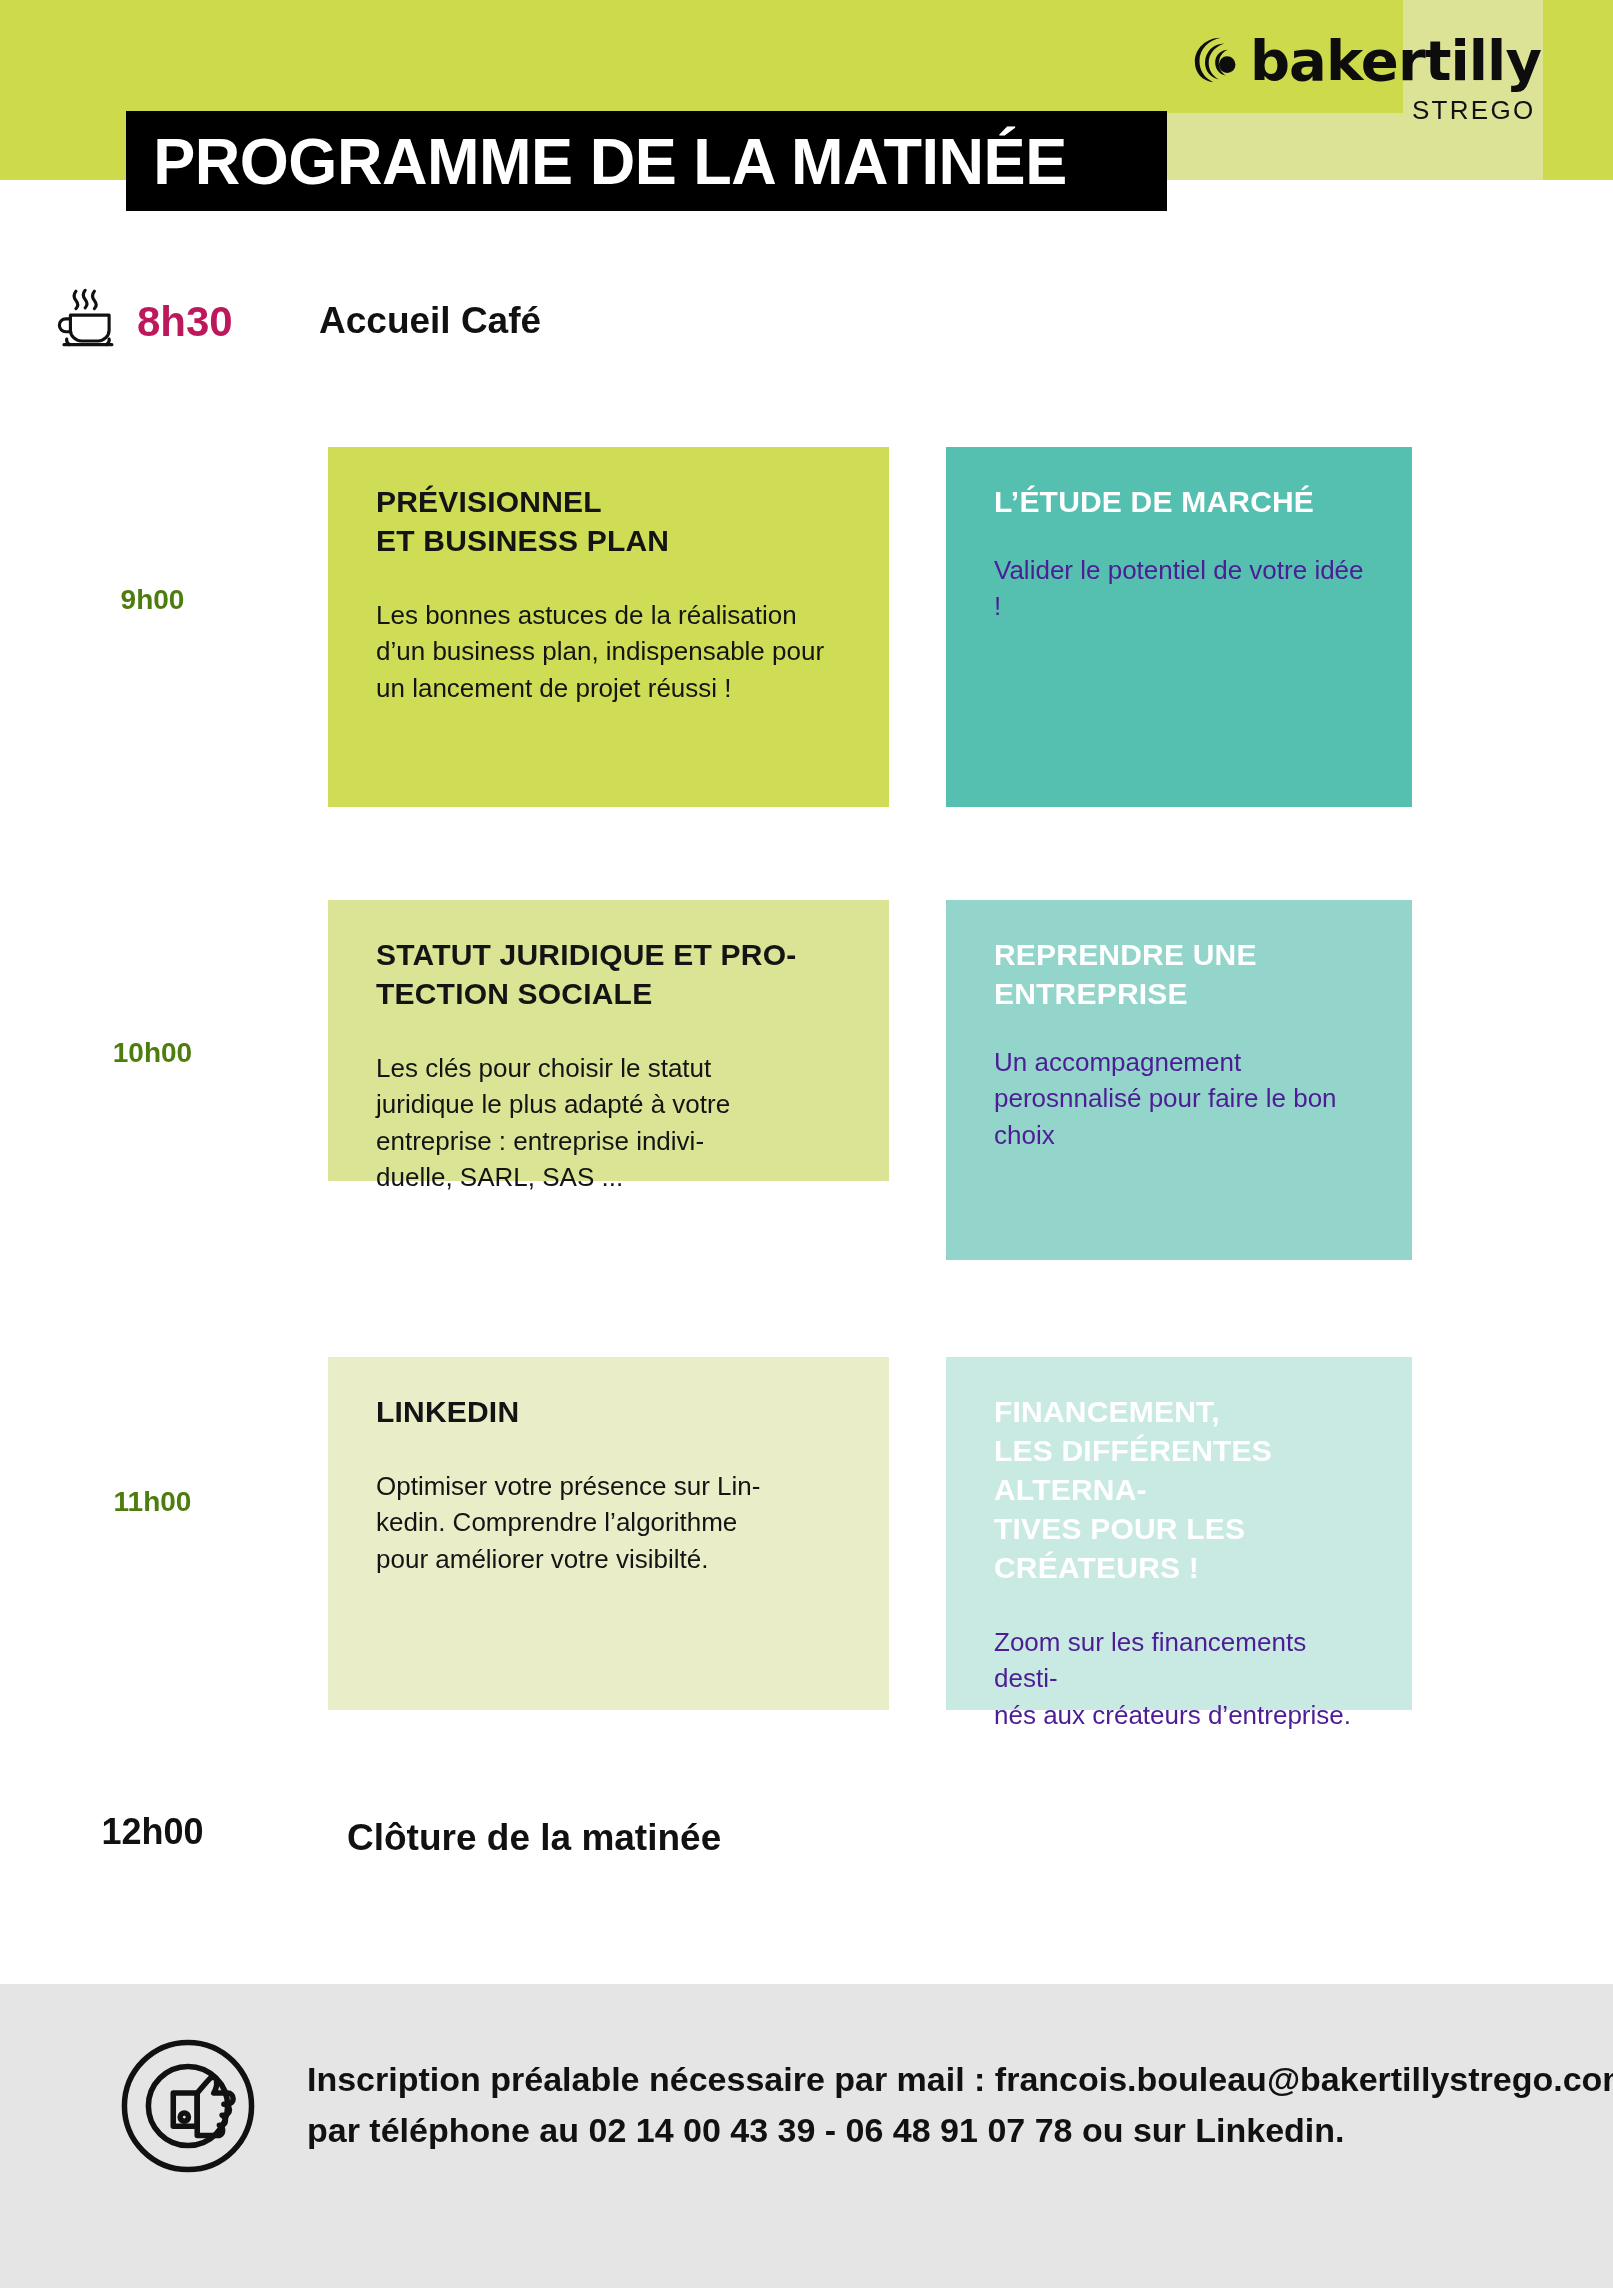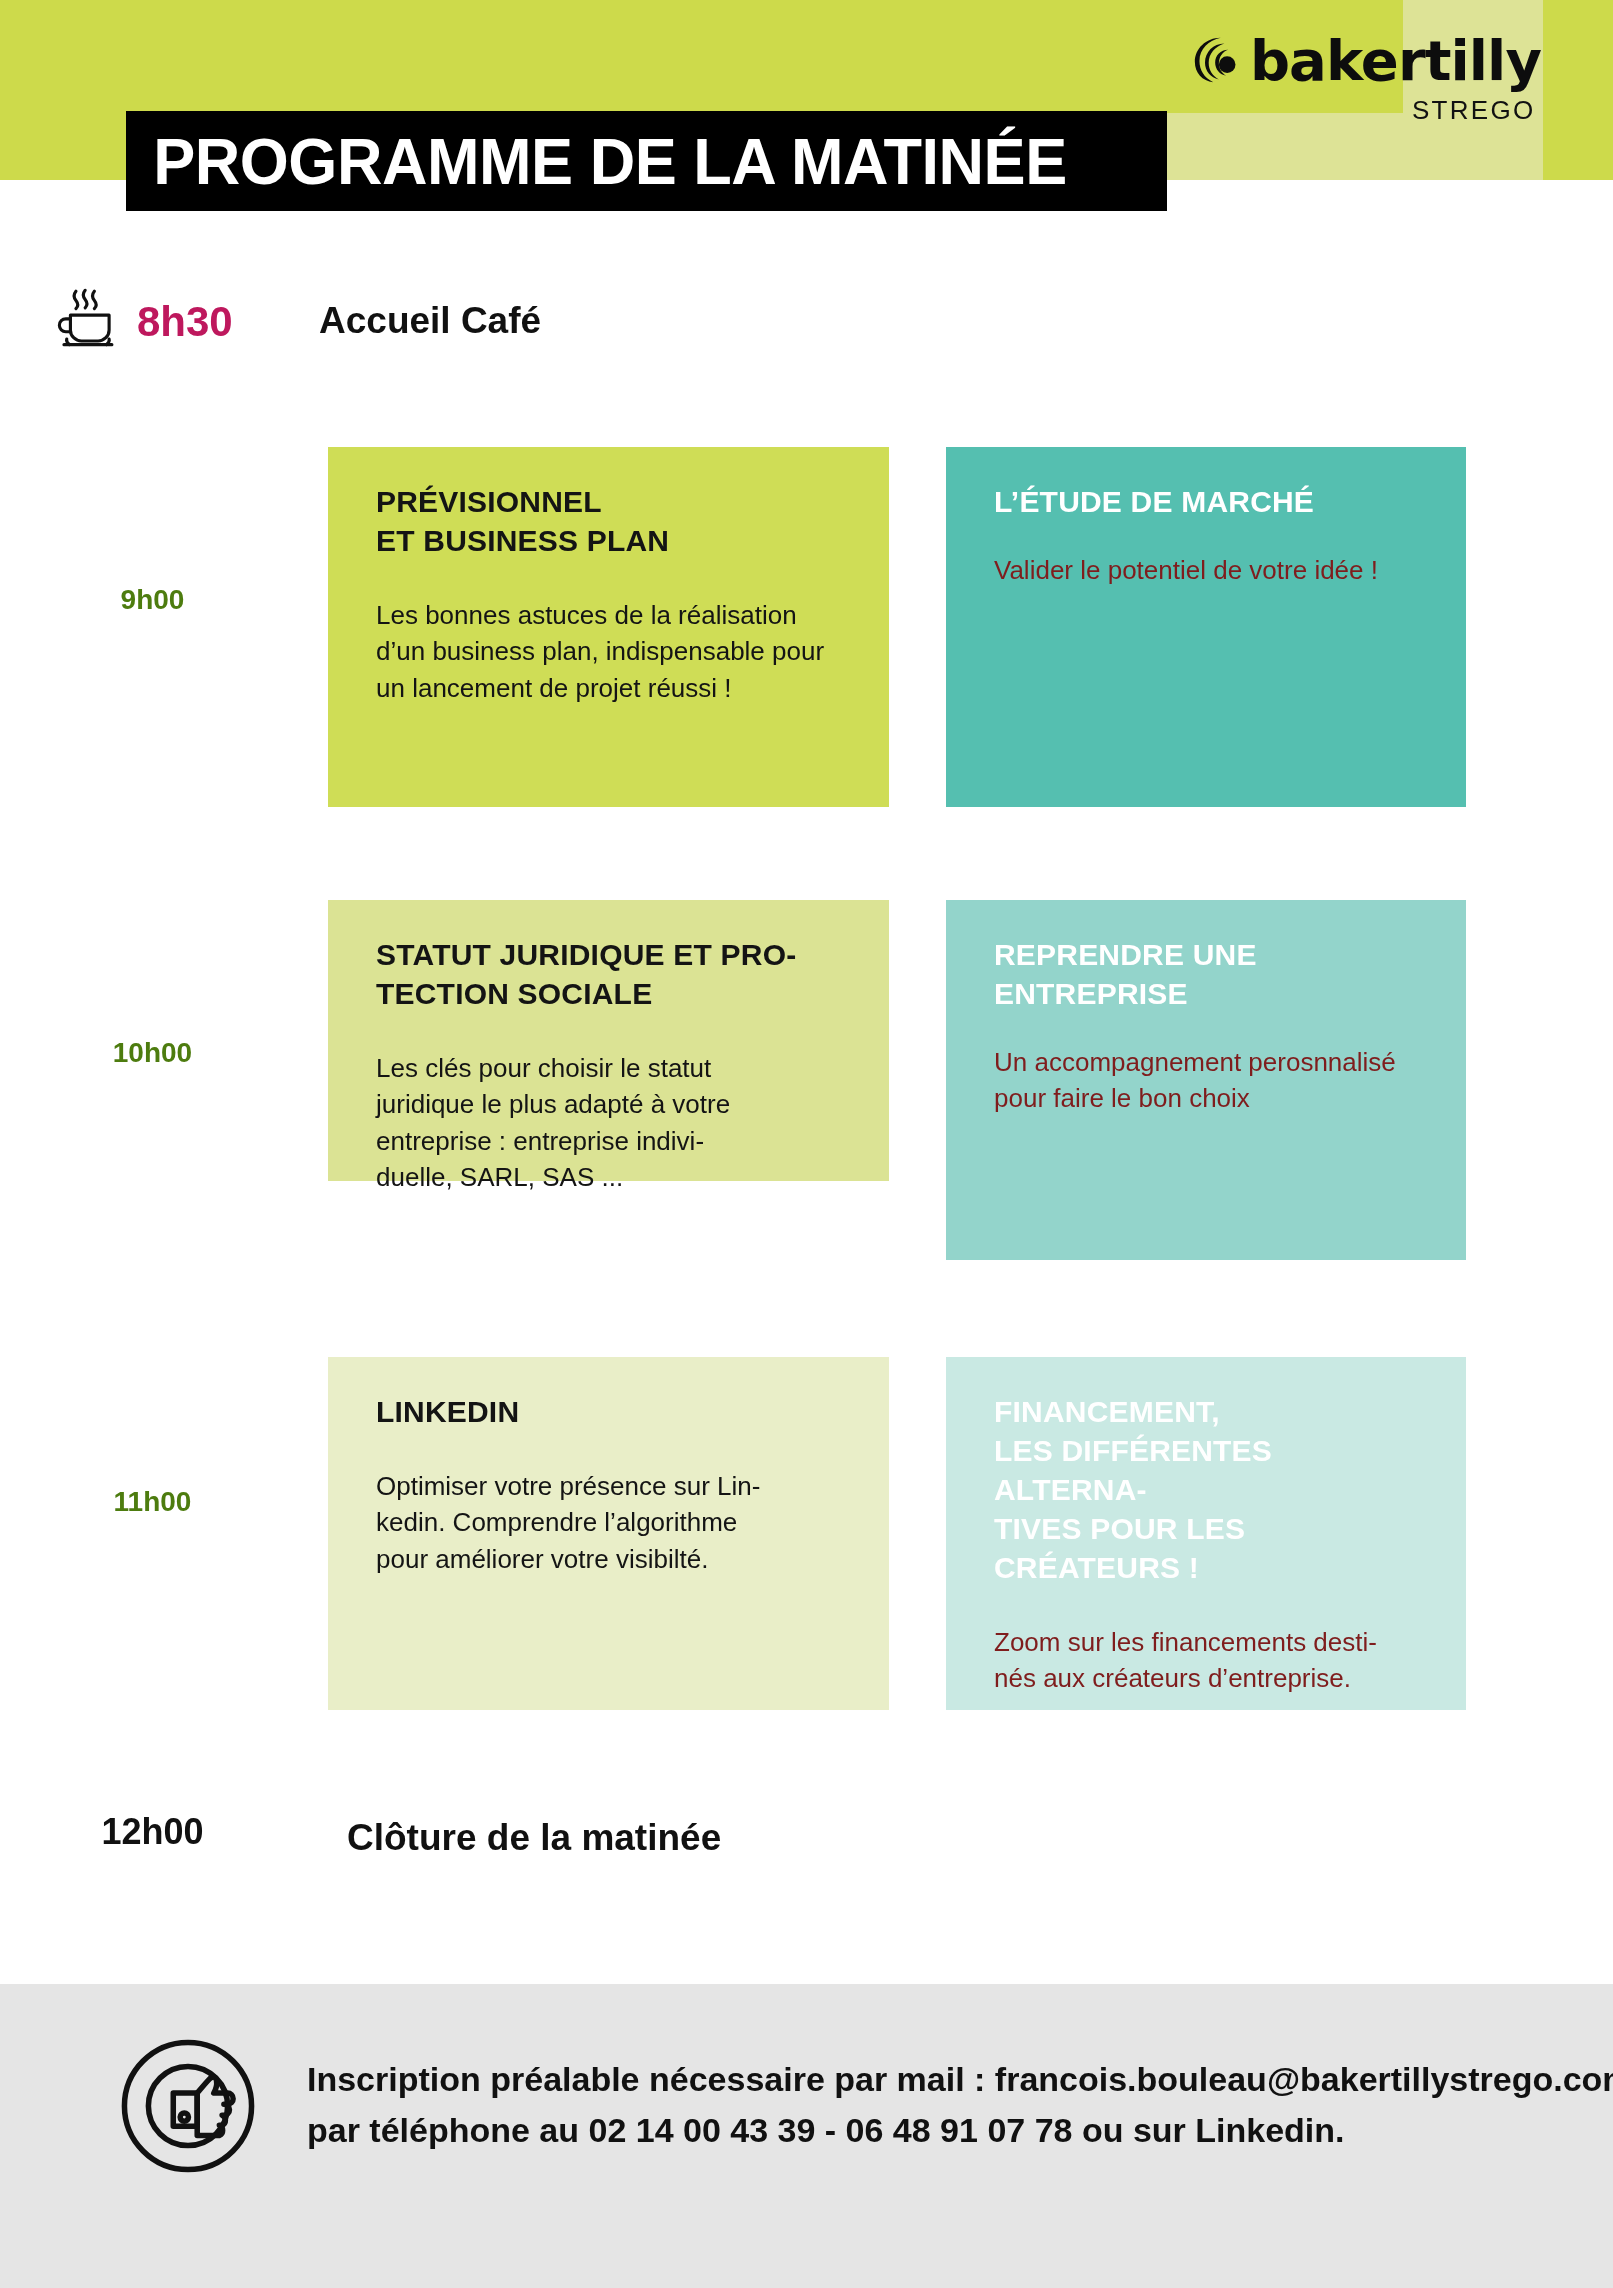--- a/index.html
+++ b/index.html
@@ -97,42 +97,42 @@
     position:absolute; left:0; width:305px; text-align:center;
     font-family:"Liberation Sans Narrow","Liberation Sans",sans-serif;
     font-weight:700; font-size:28px; color:#4d7c0f;
   }
   .card{
     position:absolute;
     box-sizing:border-box;
     padding:35px 41px 28px 48px;
   }
   .card-left{ left:328px; width:561px; }
-  .card-right{ left:946px; width:520px; }
+  .card-right{ left:946px; width:466px; }
 
   .card h3{
     margin:0;
     font-family:"Liberation Sans Narrow","Liberation Sans",sans-serif;
     font-weight:700;
     font-size:30px;
     line-height:1.30;
     letter-spacing:0.2px;
   }
   .card p{
     margin:37px 0 0 0;
     font-family:"Liberation Sans", sans-serif;
     font-weight:400;
     font-size:26px;
     line-height:1.40;
   }
   .card p.tight{ margin-top:31px; }
 
   .dark-text h3, .dark-text p{ color:#141414; }
   .light-text h3{ color:#ffffff; }
-  .light-text p{ color:#7f1d1d; }
+  .light-text p{ color:#4c1d95; }
 
   
   .bg-lime    { background:#cfdd56; }
   .bg-teal    { background:#55bfb0; }
   .bg-lime2   { background:#dbe394; }
   .bg-teal2   { background:#93d4cb; }
   .bg-lime3   { background:#e9eec8; }
   .bg-teal3   { background:#c9e9e3; }
 
   

